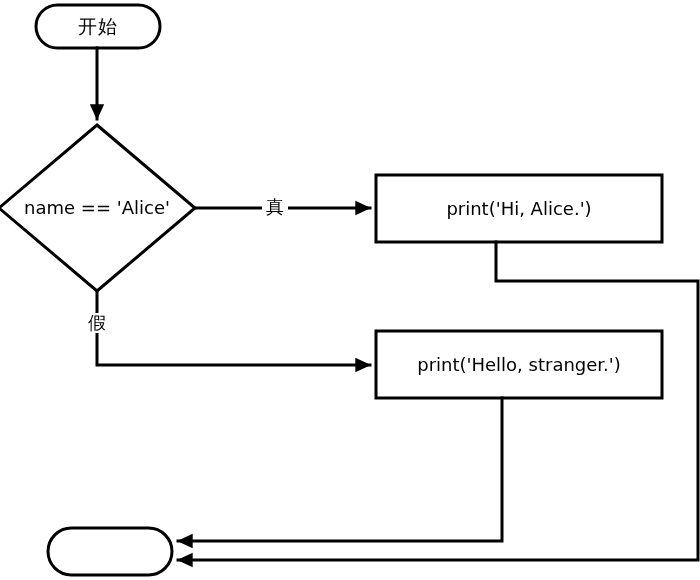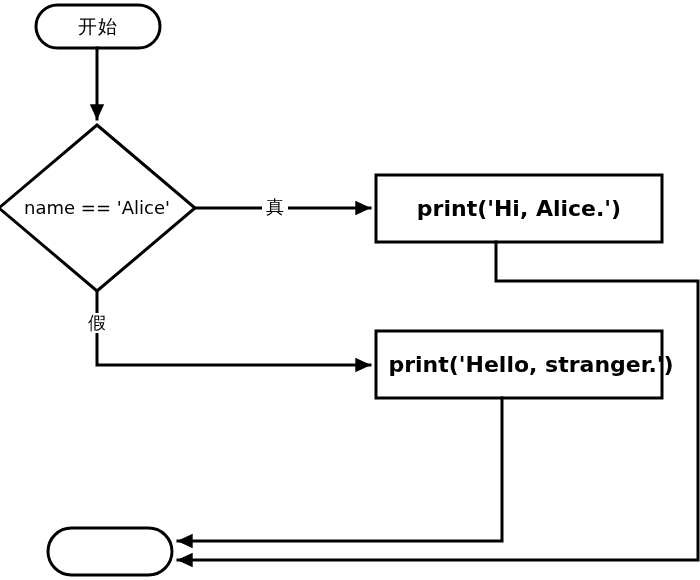--- a/index.html
+++ b/index.html
@@ -34,22 +34,21 @@
     user-select: none;
   }
   .terminal-label {
     font-size: 19px;
     letter-spacing: 1px;
   }
   .decision-label {
     font-size: 18px;
   }
   .process-label {
-    font-size: 22px;
-    font-weight: bold;
+    font-size: 18px;
   }
   .edge-label {
     position: absolute;
     color: #000000;
     font-size: 18px;
     background: #ffffff;
     padding: 1px 4px;
     line-height: 1;
     white-space: nowrap;
     user-select: none;
@@ -92,20 +91,20 @@
       <path d="M 502 398 L 502 541 L 178 541" marker-end="url(#arrow)"></path>
     </g>
   </svg>
 
   <div class="node-label decision-label" style="left:-1px; top:125px; width:196px; height:166px; display:flex; align-items:center; justify-content:center;">name == 'Alice'</div>
 
   <div class="node-label terminal-label" style="left:36px; top:5px; width:124px; height:43px; display:flex; align-items:center; justify-content:center;">开始</div>
 
   <div class="node-label process-label" style="left:376px; top:175px; width:286px; height:67px; display:flex; align-items:center; justify-content:center;">print('Hi, Alice.')</div>
 
-  <div class="node-label process-label" style="left:376px; top:331px; width:286px; height:67px; display:flex; align-items:center; justify-content:center;padding-left:12px;">print('Hello, stranger.')</div>
+  <div class="node-label process-label" style="left:376px; top:331px; width:286px; height:67px; display:flex; align-items:center; justify-content:center;">print('Hello, stranger.')</div>
 
 
   <div class="edge-label lbl-true">真</div>
 
   <div class="edge-label lbl-false">假</div>
 
 </div>
 
 </body></html>

